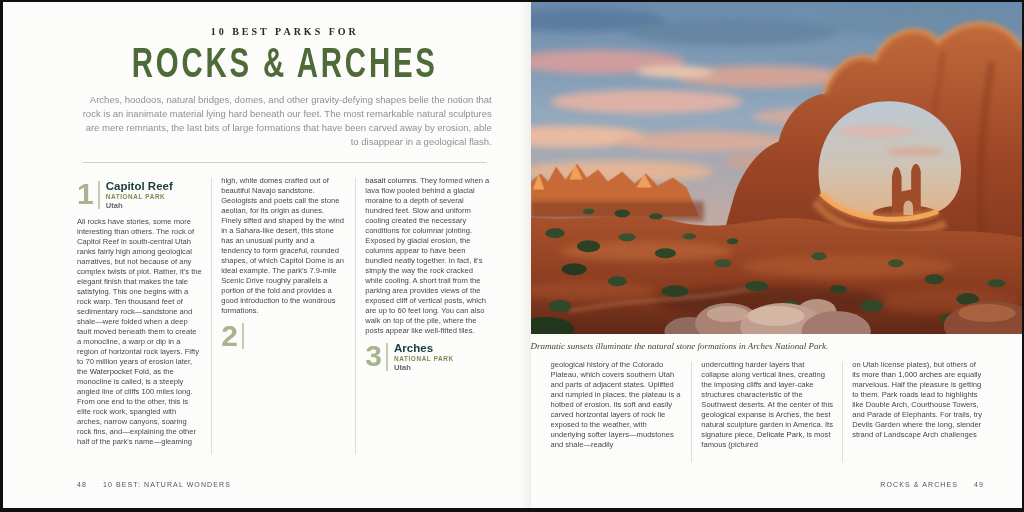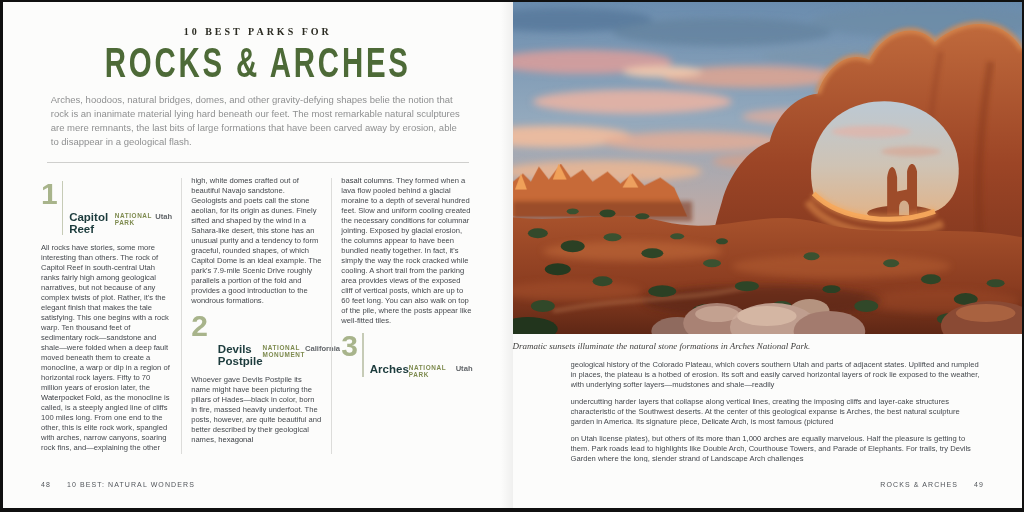--- a/index.html
+++ b/index.html
@@ -3,61 +3,61 @@
 <meta charset="utf-8">
 <style>
   html,body{margin:0;padding:0;}
   body{
     width:1024px;height:512px;overflow:hidden;position:relative;
     background:var(--frame-dark,#101010);
     font-family:"Liberation Sans",sans-serif;
   }
   .book{
     position:absolute;left:3px;top:2px;right:2px;bottom:4px;
-    background:var(--page-bg,#fcfcfb);display:flex;
+    background:var(--page-bg,#fcfcfb);display:flex;padding-left:36px;
   }
   .page{position:relative;width:50%;height:100%;}
   .page-left{padding-top:24px;box-sizing:border-box;}
   .page-left::after{
     content:"";position:absolute;top:0;right:0;bottom:0;width:12px;
     background:linear-gradient(to right,rgba(0,0,0,0),rgba(0,0,0,0.05));
     pointer-events:none;
   }
   
   .kicker{
     text-align:center;font-family:"Liberation Serif",serif;font-weight:700;
     font-size:10px;letter-spacing:3px;color:var(--kicker-dark,#2b2b22);
   }
   .title{
     margin:5px 0 0;text-align:center;white-space:nowrap;
     font-weight:700;font-size:42px;line-height:1.0;letter-spacing:4px;
     color:var(--title-green,#4d6a37);
     transform:scaleX(0.70);transform-origin:50% 50%;
   }
   .intro{
-    width:414px;margin:9px auto 12px;text-align:left;
+    width:414px;margin:9px auto 12px;text-align:right;
     font-size:9.5px;line-height:14px;color:var(--intro-gray,#8f9091);
   }
   .rule{border:none;border-top:1px solid var(--rule-gray,#cfcfcd);margin:13px 44px 0 44px;}
   .cols{display:flex;margin:13px 40px 0 38px;height:278px;overflow:hidden;}
-  .cols-right{margin:9px 38px 0 58px;height:102px;flex-direction:column;}
+  .cols-right{margin:9px 38px 0 20px;height:102px;}
   .col{flex:1;min-width:0;}
   .colsep{width:1px;background:var(--divider-gray,#dcdcda);margin:2px 9px 0 9px;}
   .body{
     margin:0 0 5px;font-size:7.6px;line-height:10px;
     color:var(--body-text,#45494e);text-align:left;
   }
   .body b{font-weight:400;color:#373b40;}
   .entry-head{display:flex;align-items:stretch;margin:3px 0 7px;}
   .entry-num{
     font-size:30px;font-weight:700;line-height:0.92;letter-spacing:-1px;
     color:var(--number-sage,#a8b48b);padding-top:1px;
   }
   .entry-vline{width:2px;background:#c6cbb6;margin:2px 6px 1px 5px;}
-  .entry-text{display:flex;flex-direction:row;justify-content:flex-start;padding-top:1px;margin-top:31px;}
+  .entry-text{display:flex;flex-direction:column;justify-content:flex-start;padding-top:1px;}
   .park-name{font-size:11.5px;font-weight:700;line-height:1.08;color:var(--heading-dark,#1c3b3c);}
   .park-type{font-size:6.4px;font-weight:700;letter-spacing:0.6px;margin-top:1px;color:var(--eyebrow-olive,#7d8a4e);}
   .park-state{font-size:7.6px;margin-top:1px;color:#63676b;font-weight:bold;}
   .footer{
     position:absolute;bottom:20px;left:38px;display:flex;gap:16px;
     font-size:7px;letter-spacing:1.1px;color:var(--footer-gray,#51555a);
   }
   .footer-right{left:auto;right:38px;}
   
   .photo{margin:0;width:100%;height:332px;display:block;}
@@ -93,27 +93,21 @@
         <p class="body">All rocks have stories, some more interesting than others. The rock of Capitol Reef in south-central Utah ranks fairly high among geological narratives, but not because of any complex twists of plot. Rather, it's the elegant finish that makes the tale satisfying. This one begins with a rock warp. Ten thousand feet of sedimentary rock—sandstone and shale—were folded when a deep fault moved beneath them to create a monocline, a warp or dip in a region of horizontal rock layers. Fifty to 70 million years of erosion later, the <b>Waterpocket Fold,</b> as the monocline is called, is a steeply angled line of cliffs 100 miles long. From one end to the other, this is elite rock work, spangled with arches, narrow canyons, soaring rock fins, and—explaining the other half of the park's name—gleaming</p>
       </div>
 
       <div class="colsep"></div>
 
       <div class="col">
         <p class="body">high, white <b>domes</b> crafted out of beautiful Navajo sandstone. Geologists and poets call the stone aeolian, for its origin as dunes. Finely sifted and shaped by the wind in a Sahara-like desert, this stone has an unusual purity and a tendency to form graceful, rounded shapes, of which Capitol Dome is an ideal example. The park's 7.9-mile Scenic Drive roughly parallels a portion of the fold and provides a good introduction to the wondrous formations.</p>
         <div class="entry-head">
           <span class="entry-num">2</span>
           <span class="entry-vline"></span>
-          <span class="entry-text">
-            <span class="park-name">Devils Postpile</span>
-            <span class="park-type">NATIONAL MONUMENT</span>
-            <span class="park-state">California</span>
-          </span>
         </div>
-        <p class="body">Whoever gave Devils Postpile its name might have been picturing the pillars of Hades—black in color, born in fire, massed heavily underfoot. The posts, however, are quite beautiful and better described by their geological names, <b>hexagonal</b></p>
       </div>
 
       <div class="colsep"></div>
 
       <div class="col">
         <p class="body"><b>basalt columns.</b> They formed when a lava flow pooled behind a glacial moraine to a depth of several hundred feet. Slow and uniform cooling created the necessary conditions for columnar jointing. Exposed by glacial erosion, the columns appear to have been bundled neatly together. In fact, it's simply the way the rock cracked while cooling. A short trail from the parking area provides views of the exposed cliff of vertical posts, which are up to 60 feet long. You can also walk on top of the pile, where the posts appear like well-fitted tiles.</p>
         <div class="entry-head">
           <span class="entry-num">3</span>
           <span class="entry-vline"></span>
           <span class="entry-text">
@@ -273,21 +267,21 @@
     </figure>
 
     <div class="caption">Dramatic sunsets illuminate the natural stone formations in Arches National Park.</div>
 
     <div class="cols cols-right">
       <div class="col">
         <p class="body">geological history of the Colorado Plateau, which covers southern Utah and parts of adjacent states. Uplifted and rumpled in places, the plateau is a hotbed of erosion. Its soft and easily carved horizontal layers of rock lie exposed to the weather, with underlying softer layers—mudstones and shale—readily</p>
       </div>
       <div class="colsep"></div>
       <div class="col">
-        <p class="body">undercutting harder layers that collapse along vertical lines, creating the imposing cliffs and layer-cake structures characteristic of the Southwest deserts. At the center of this geological expanse is Arches, the best natural sculpture garden in America. Its signature piece, <b>Delicate Arch,</b> is most famous (pictured</p>
+        <p class="body">undercutting harder layers that collapse along vertical lines, creating the imposing cliffs and layer-cake structures characteristic of the Southwest deserts. At the center of this geological expanse is Arches, the best natural sculpture garden in America. Its signature piece, <b>Delicate Park,</b> is most famous (pictured</p>
       </div>
       <div class="colsep"></div>
       <div class="col">
         <p class="body">on Utah license plates), but others of its <b>more than 1,000 arches</b> are equally marvelous. Half the pleasure is getting to them. Park roads lead to highlights like Double Arch, Courthouse Towers, and Parade of Elephants. For trails, try Devils Garden where the long, slender strand of Landscape Arch challenges</p>
       </div>
     </div>
 
     <div class="footer footer-right">
       <span class="foottext">ROCKS &amp; ARCHES</span>
       <span class="pagenum">49</span>

